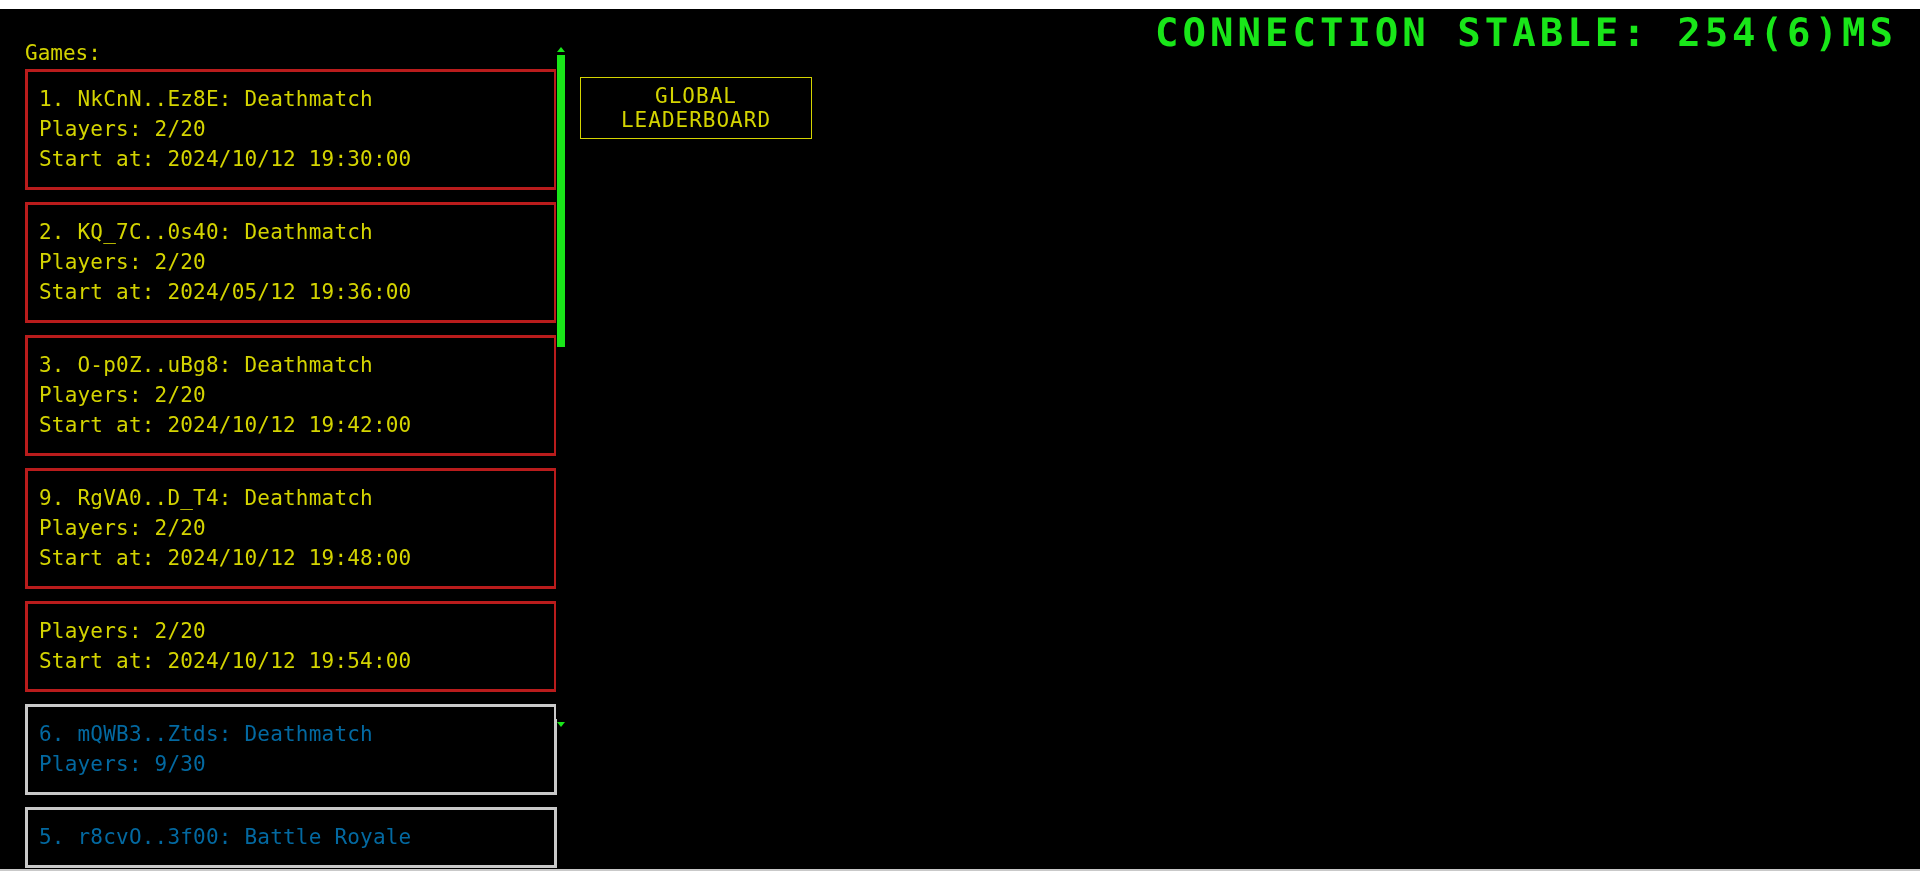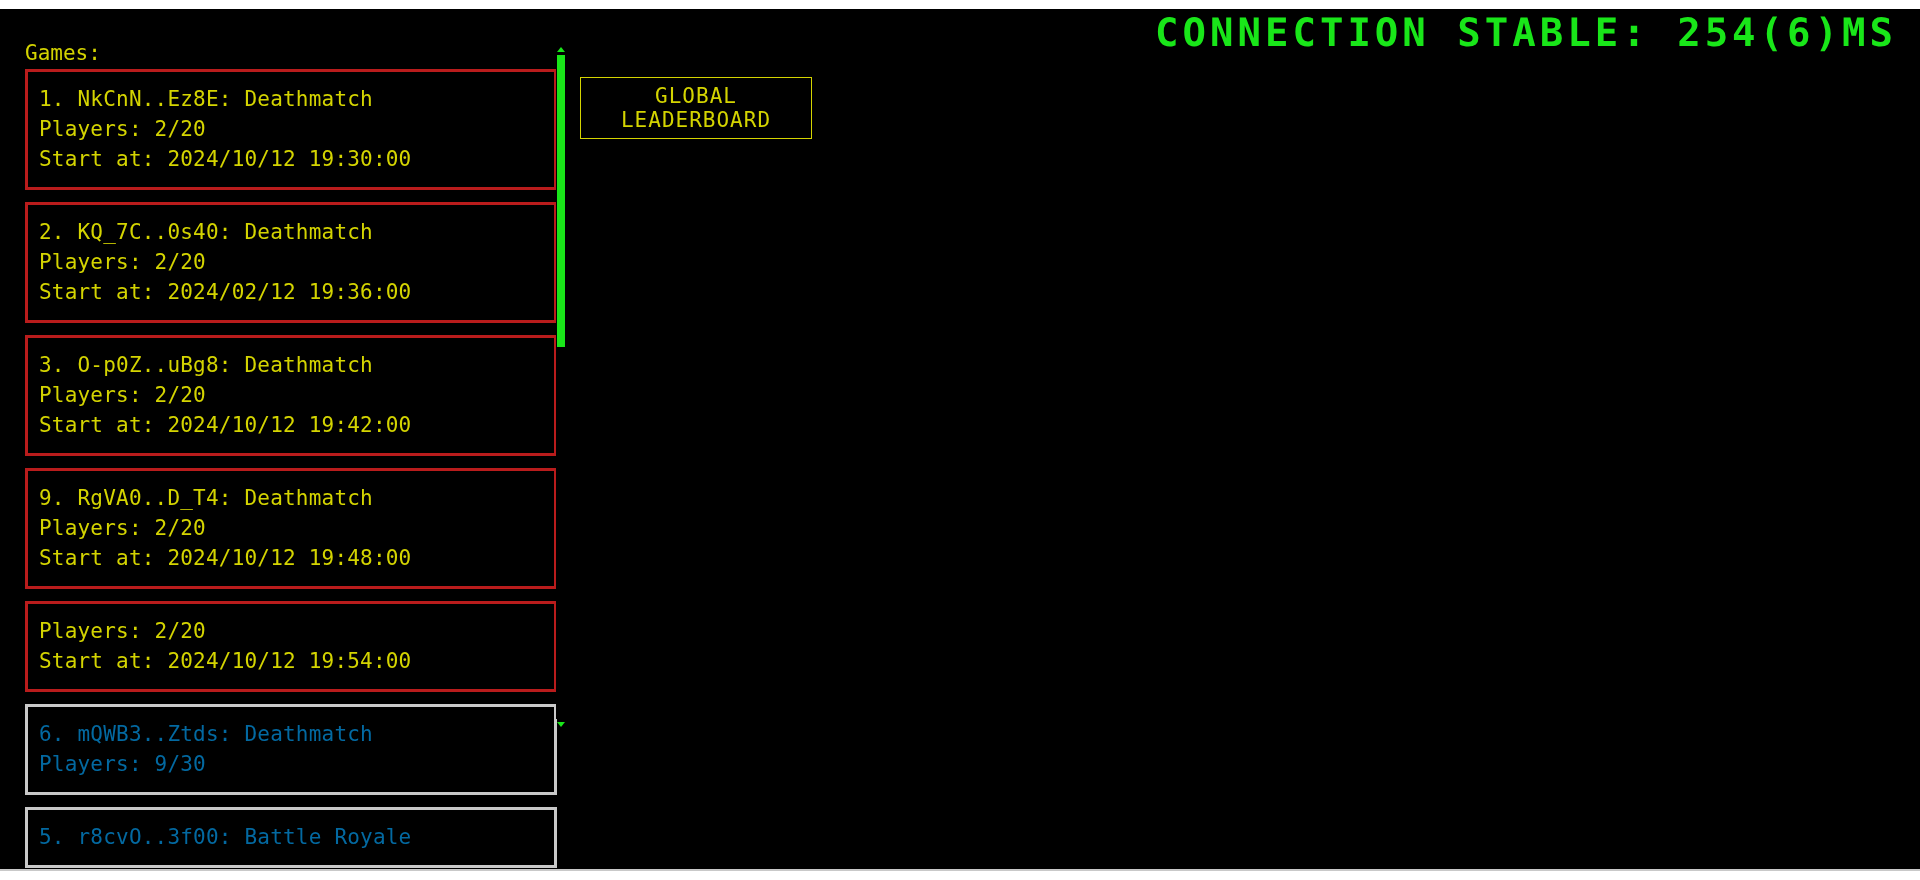--- a/index.html
+++ b/index.html
@@ -196,21 +196,21 @@
     <div class="games-scroll">
       <div class="games-list" id="games-list">
           <div class="game-card">
             <div class="game-line">1. NkCnN..Ez8E: Deathmatch</div>
             <div class="game-line">Players: 2/20</div>
             <div class="game-line">Start at: 2024/10/12 19:30:00</div>
           </div>
           <div class="game-card">
             <div class="game-line">2. KQ_7C..0s40: Deathmatch</div>
             <div class="game-line">Players: 2/20</div>
-            <div class="game-line">Start at: 2024/02/12 19:36:00</div>
+            <div class="game-line">Start at: 2024/05/12 19:36:00</div>
           </div>
           <div class="game-card">
             <div class="game-line">3. O-p0Z..uBg8: Deathmatch</div>
             <div class="game-line">Players: 2/20</div>
             <div class="game-line">Start at: 2024/10/12 19:42:00</div>
           </div>
           <div class="game-card">
             <div class="game-line">9. RgVA0..D_T4: Deathmatch</div>
             <div class="game-line">Players: 2/20</div>
             <div class="game-line">Start at: 2024/10/12 19:48:00</div>

